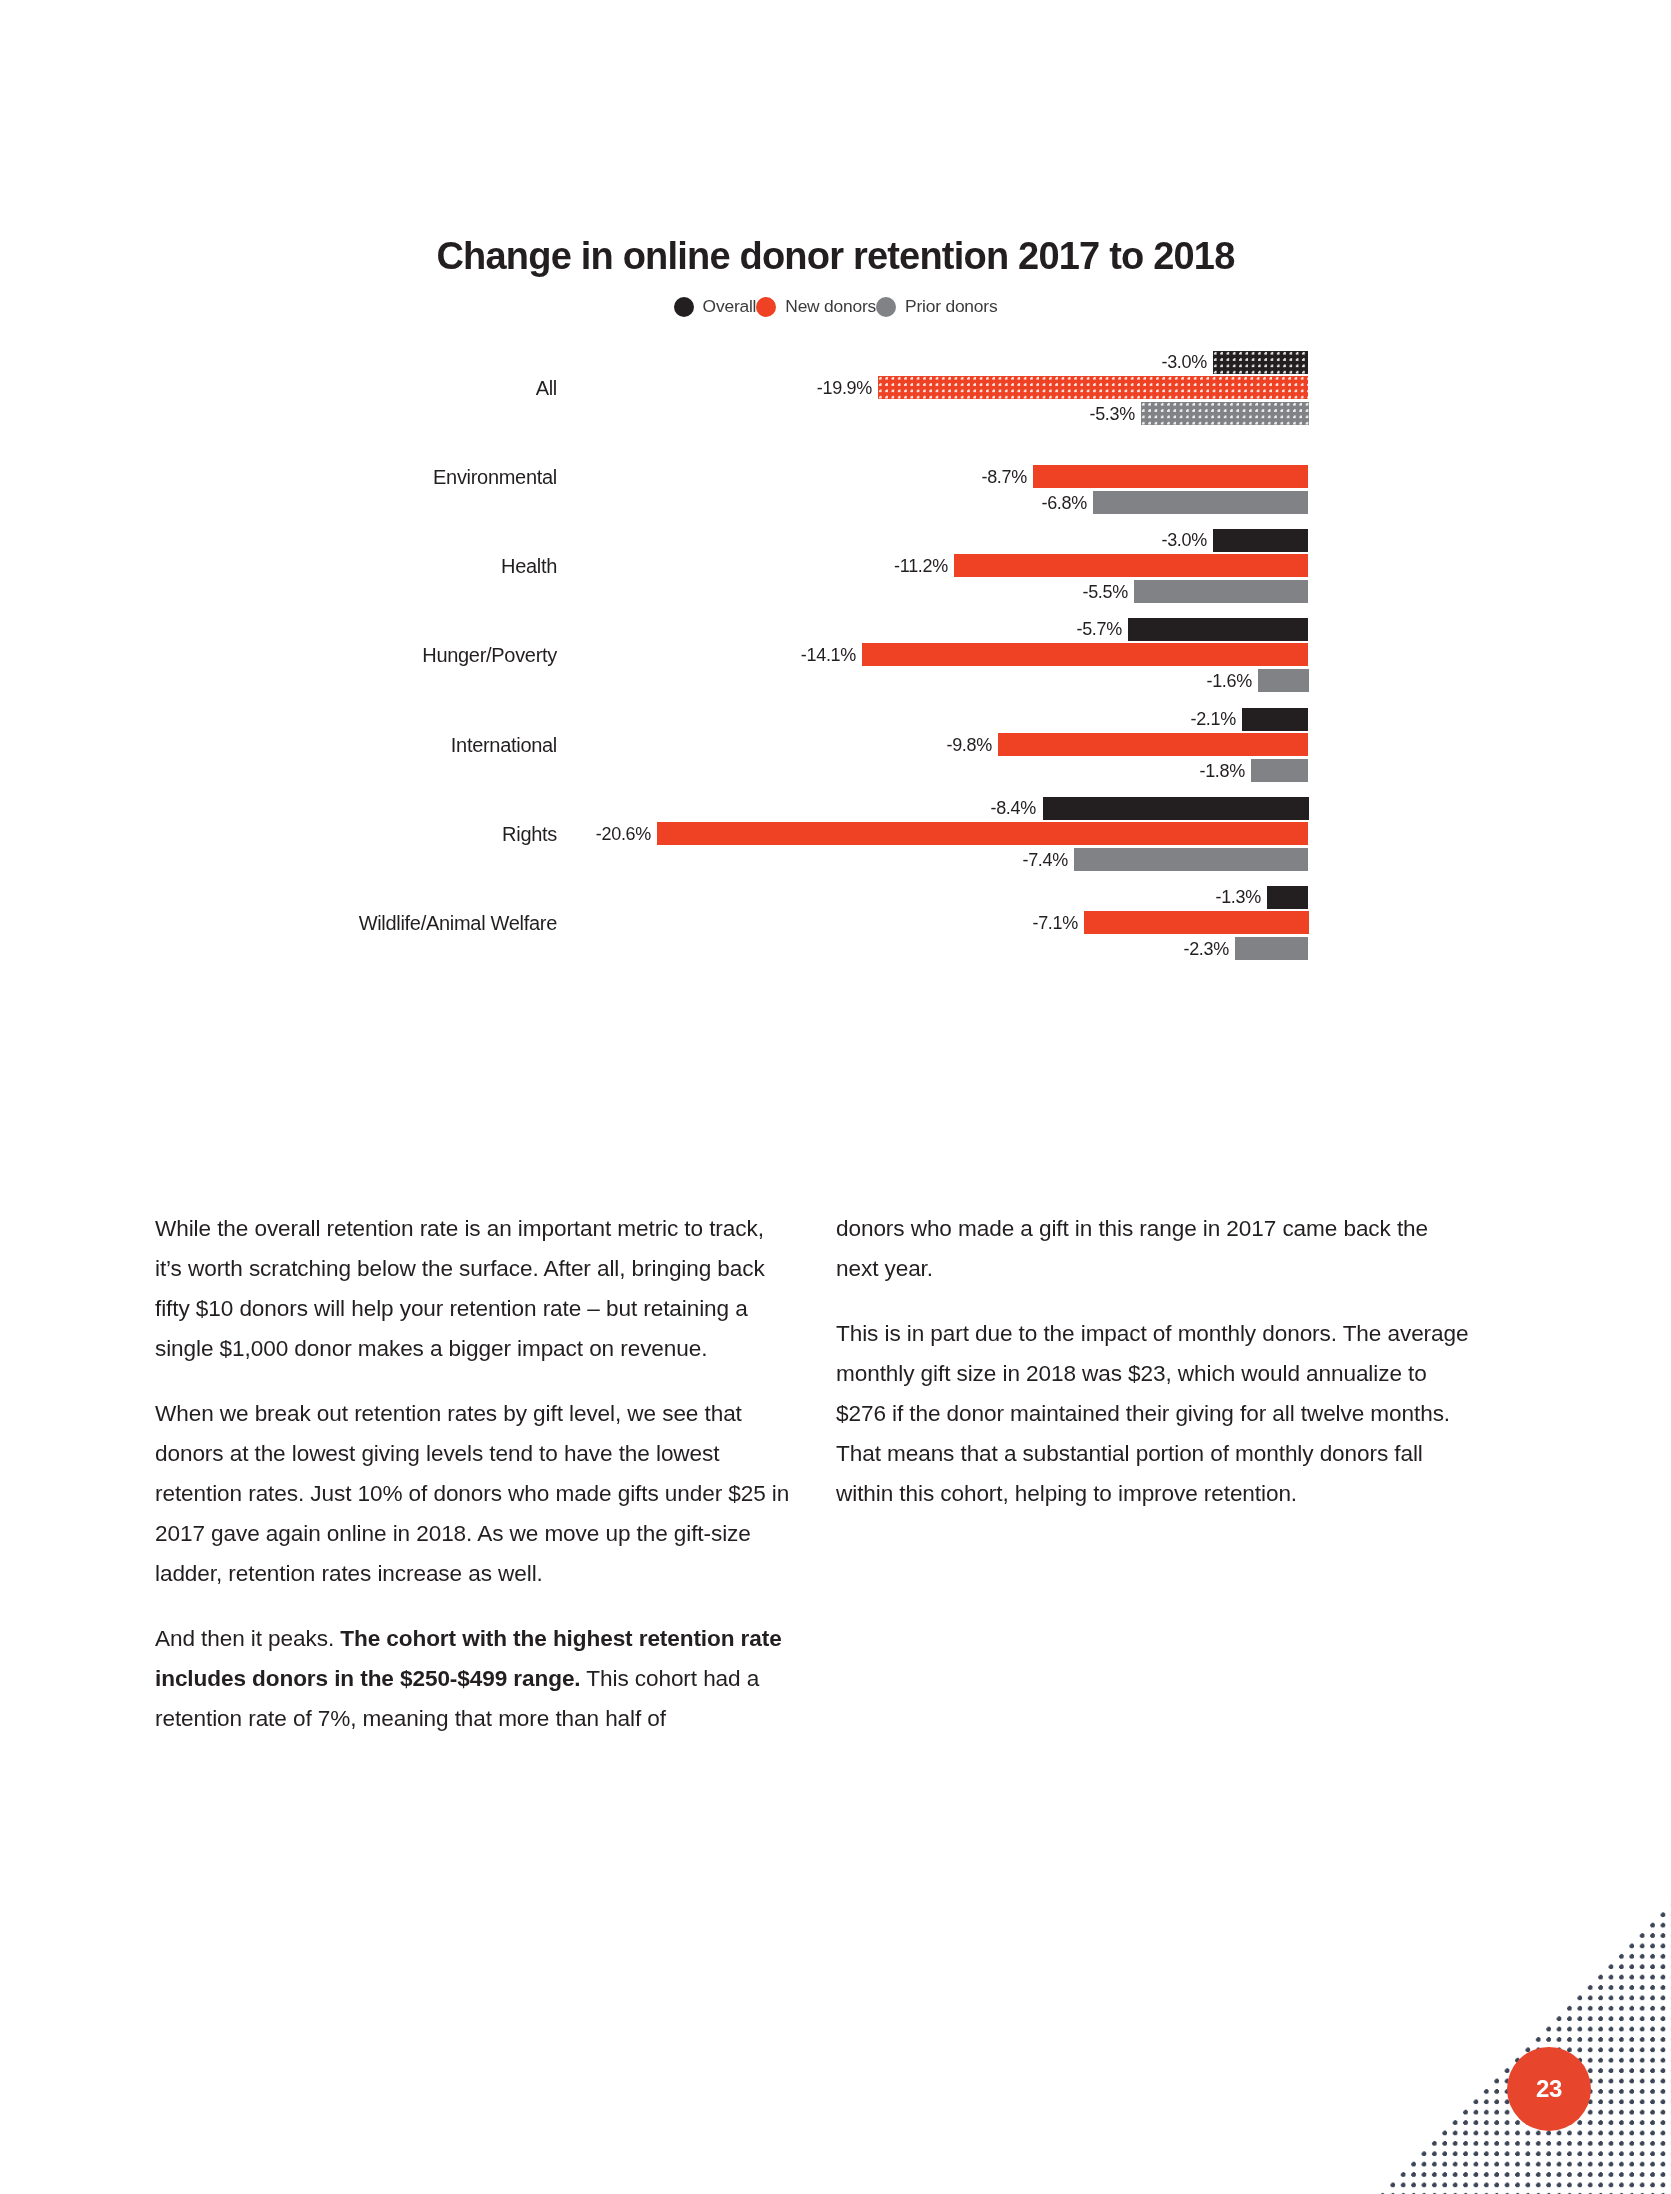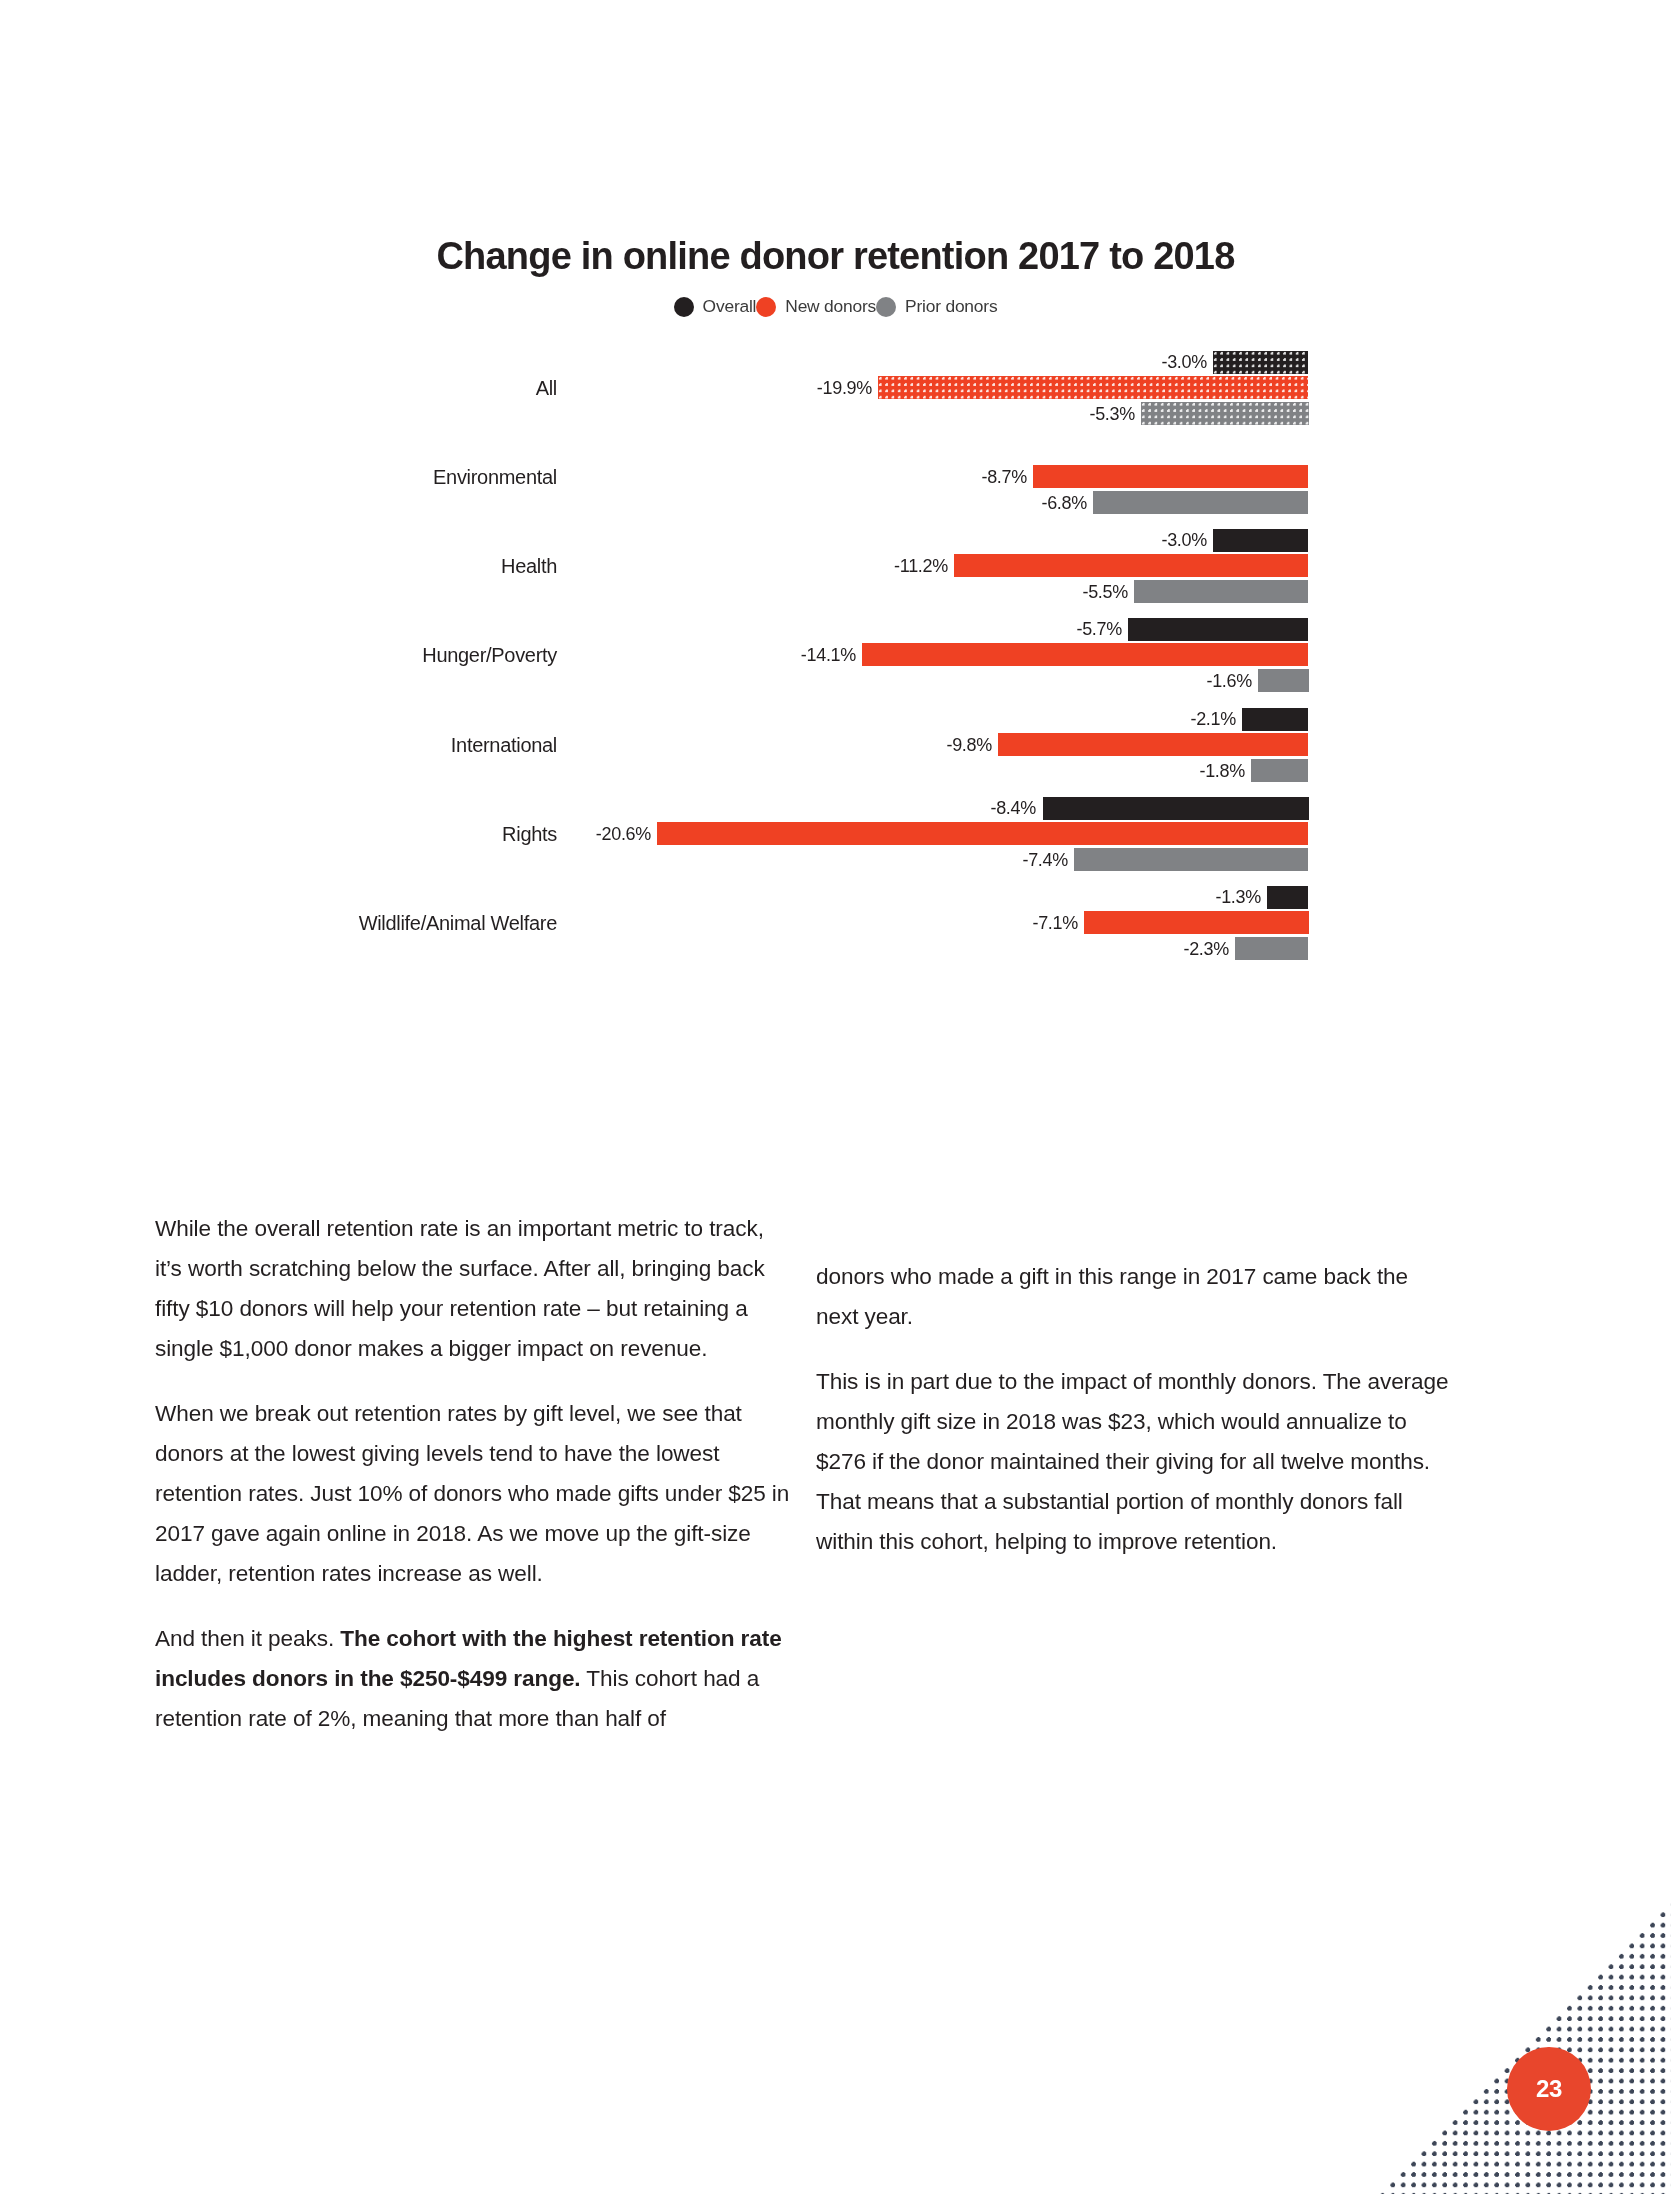--- a/index.html
+++ b/index.html
@@ -145,21 +145,21 @@
     top: 1209px;
     width: 1672px;
     height: 766px;
   }
   .text-column {
     position: absolute;
     top: 0;
     width: 637px;
   }
   #col-left  { left: 155px; }
-  #col-right { left: 816px; margin-top: 48px; }
+  #col-right { left: 836px; }
 
   .para {
     font-size: 22.6px;
     line-height: 40px;
     color: #231f20;
     font-family: "Liberation Sans", sans-serif;
     margin: 0 0 25px 0;
     letter-spacing: -0.1px;
   }
   .para b { font-weight: 700; }
@@ -327,21 +327,21 @@
         </div>
       </div>
     </div>
 
 </div>
 
 <div id="body-copy">
   <div class="text-column" id="col-left">
       <p class="para"><span>While the overall retention rate is an important metric to track, it’s worth scratching below the surface. After all, bringing back fifty $10 donors will help your retention rate – but retaining a single $1,000 donor makes a bigger impact on revenue.</span></p>
       <p class="para"><span>When we break out retention rates by gift level, we see that donors at the lowest giving levels tend to have the lowest retention rates. Just 10% of donors who made gifts under $25 in 2017 gave again online in 2018. As we move up the gift-size ladder, retention rates increase as well.</span></p>
-      <p class="para"><span>And then it peaks. </span><b>The cohort with the highest retention rate includes donors in the $250-$499 range.</b><span> This cohort had a retention rate of 2%, meaning that more than half of</span></p>
+      <p class="para"><span>And then it peaks. </span><b>The cohort with the highest retention rate includes donors in the $250-$499 range.</b><span> This cohort had a retention rate of 7%, meaning that more than half of</span></p>
     </div>
   <div class="text-column" id="col-right">
       <p class="para"><span>donors who made a gift in this range in 2017 came back the next year.</span></p>
       <p class="para"><span>This is in part due to the impact of monthly donors. The average monthly gift size in 2018 was $23, which would annualize to $276 if the donor maintained their giving for all twelve months. That means that a substantial portion of monthly donors fall within this cohort, helping to improve retention.</span></p>
     </div>
 </div>
 
 <div id="corner-pattern">
   <div class="dots"></div>
 </div>

